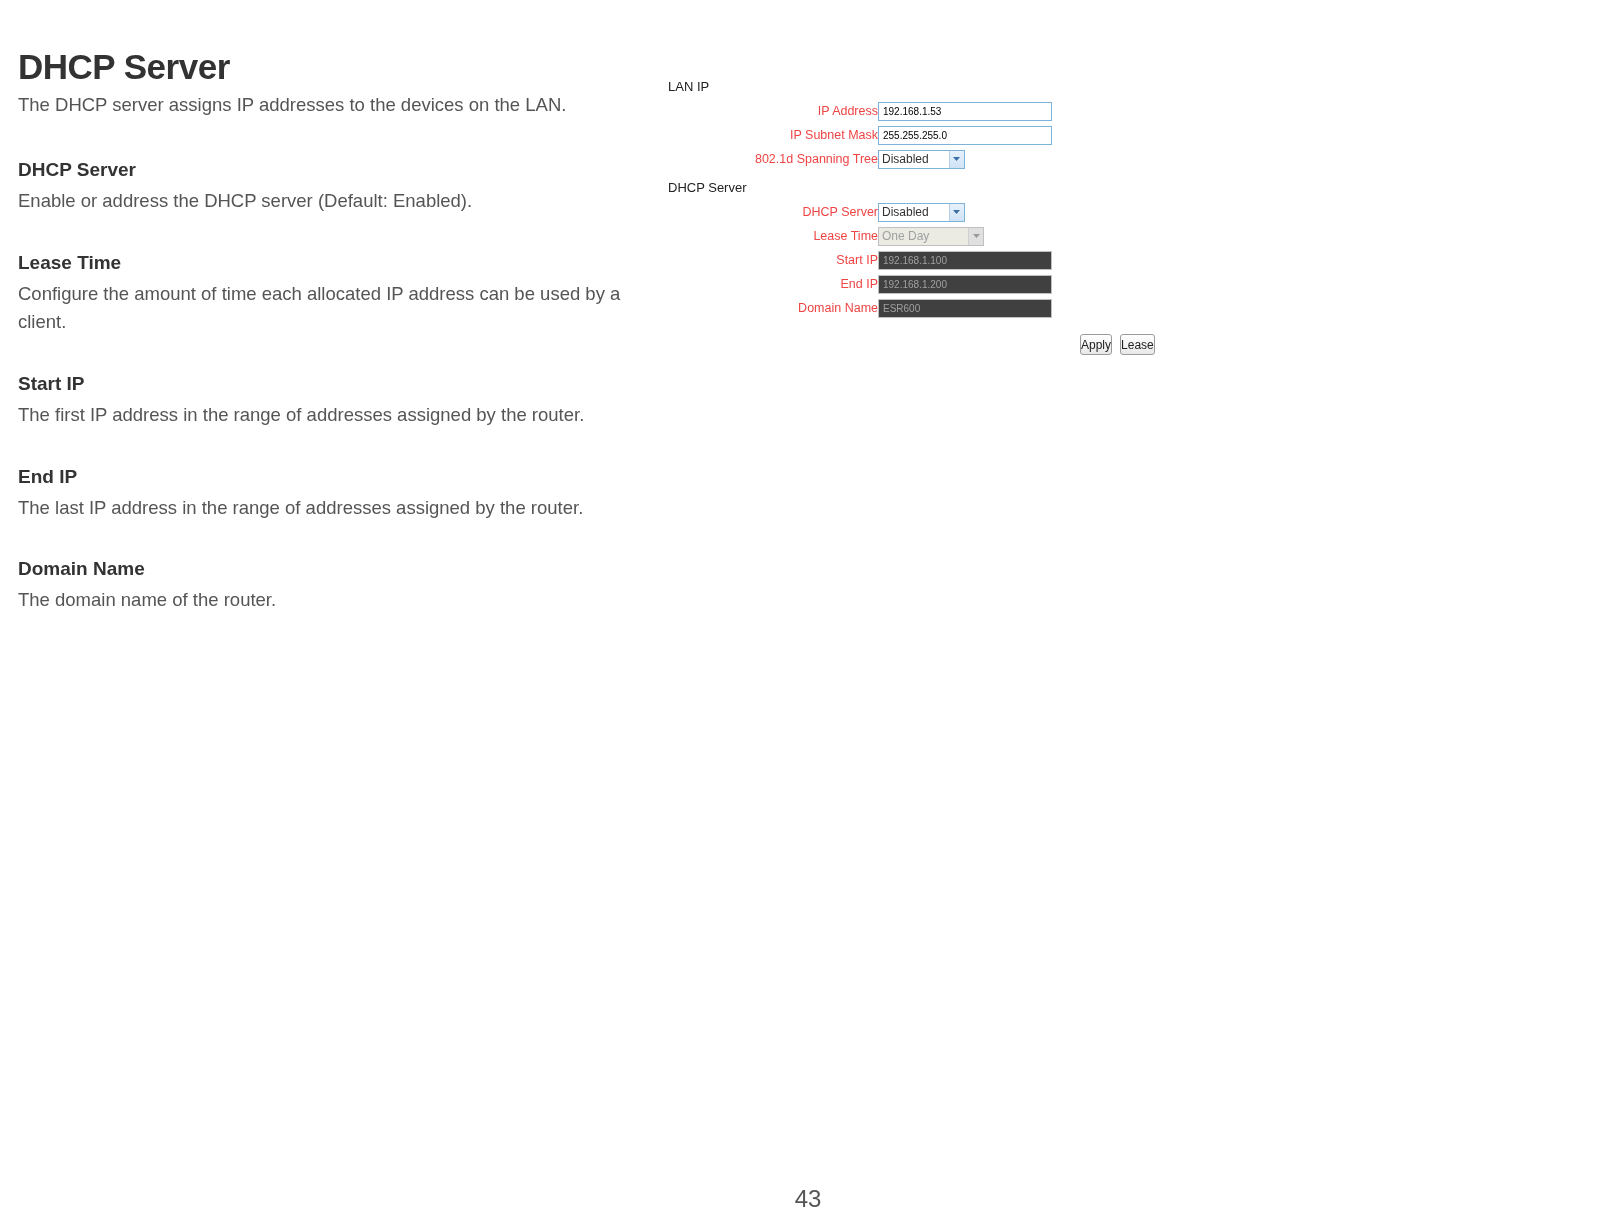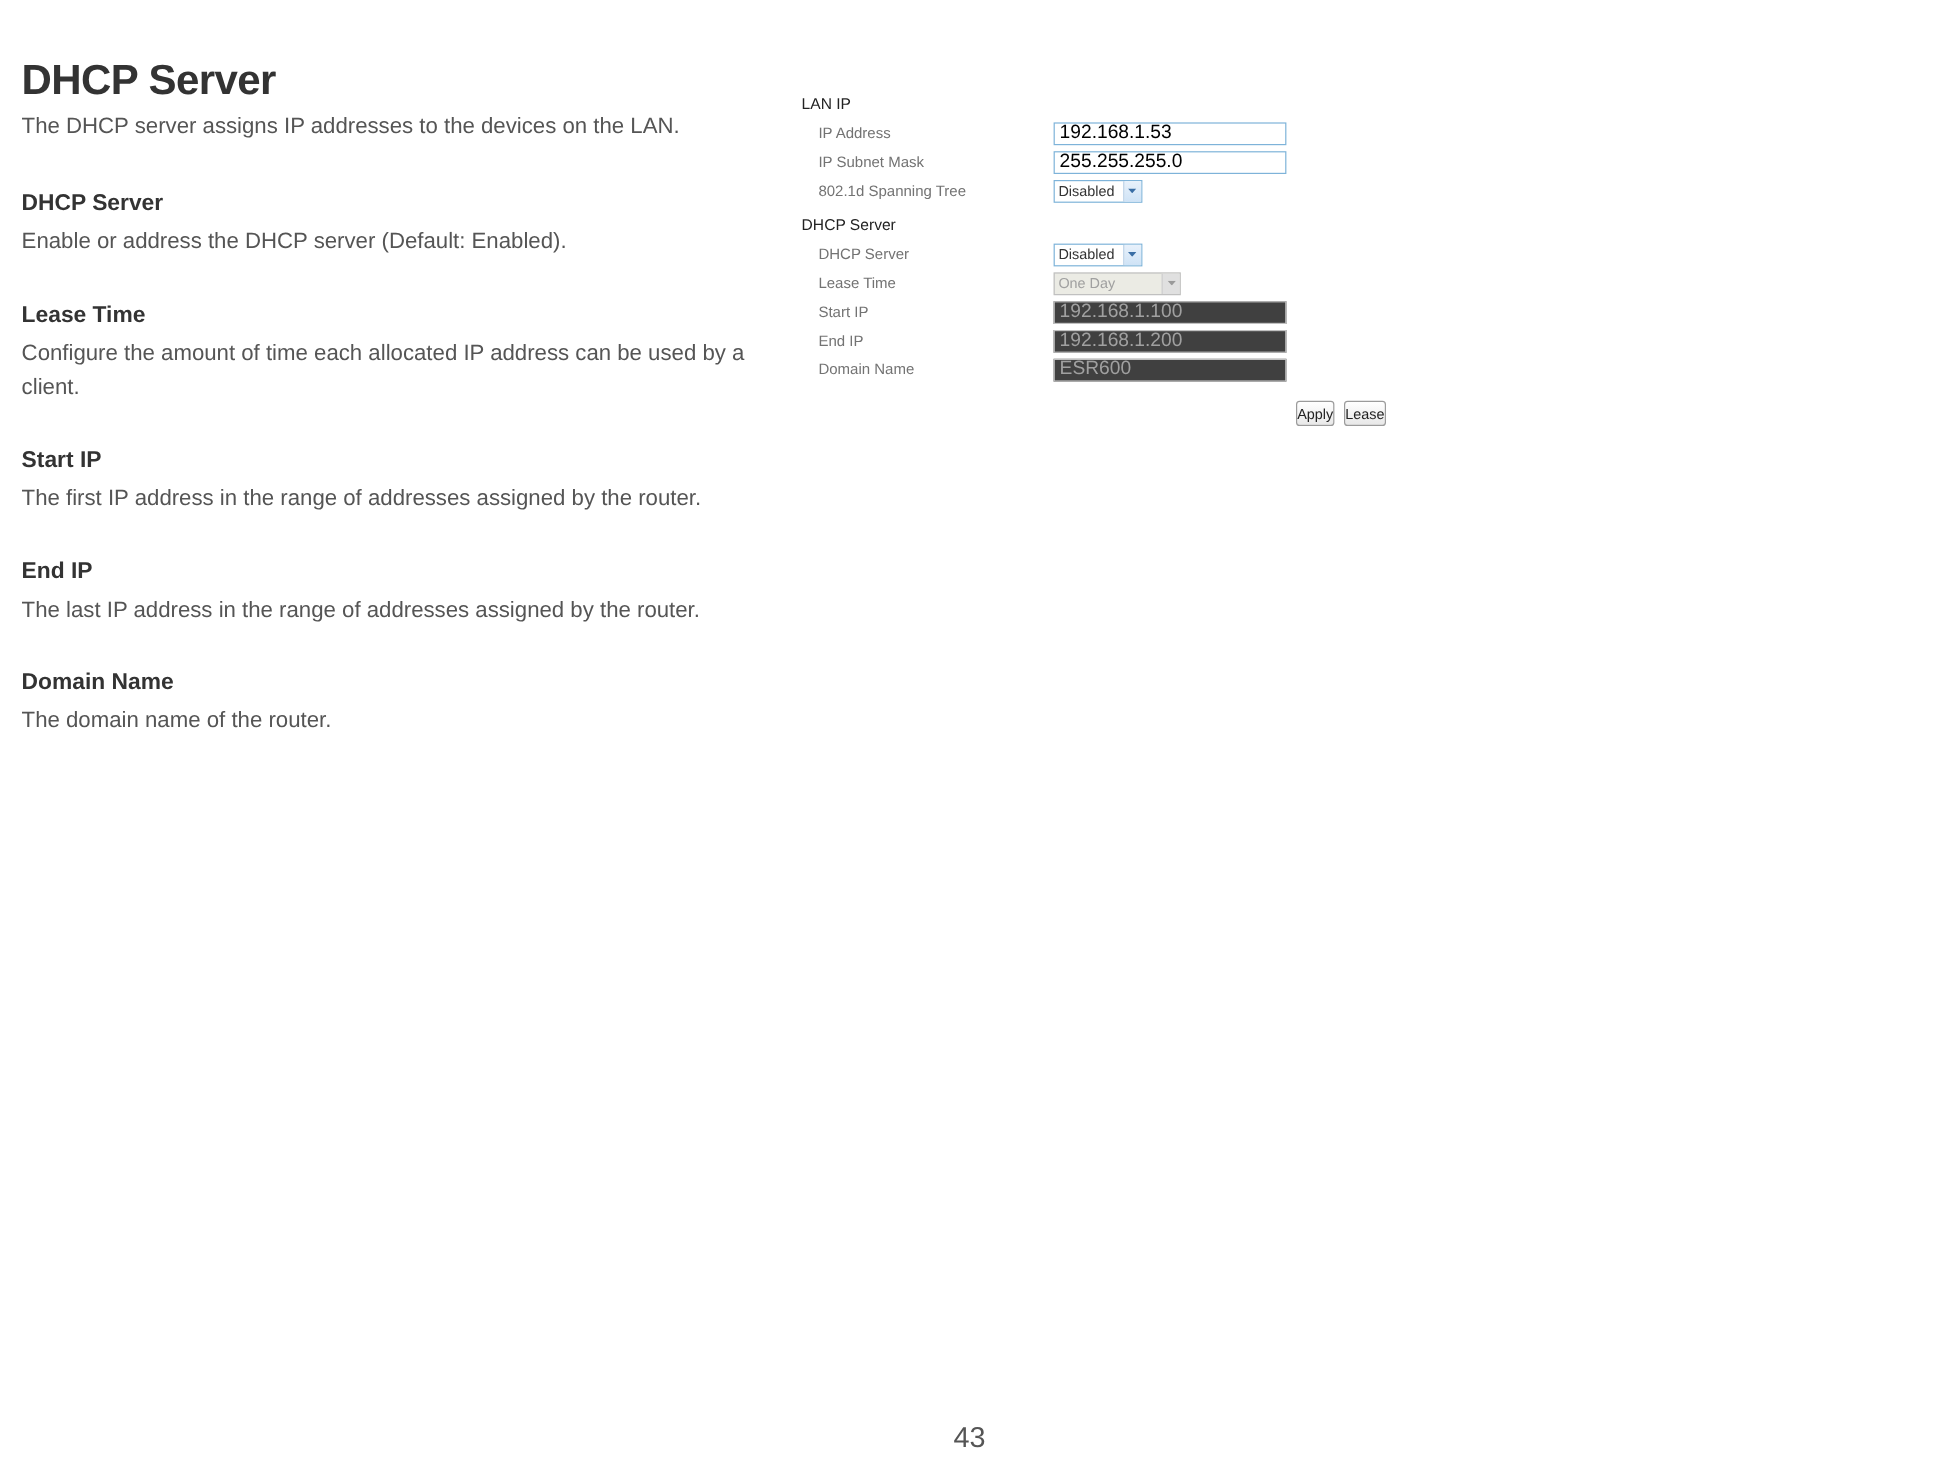--- a/index.html
+++ b/index.html
@@ -64,27 +64,28 @@
   .form-row {
     display: flex;
     align-items: center;
     height: 22px;
     padding-left: 14px;
     margin-bottom: 2px;
   }
   .form-label {
     width: 196px;
     font-size: 12.5px;
-    color: #737373;
+    color: #ef4444;
+    text-align: right;
   }
   .text-input {
-    width: 194px;
+    width: 174px;
     height: 19px;
     border: 1px solid #7eb3d9;
-    font-size: 16px;
+    font-size: 10px;
     padding: 1px 4px;
     font-family: Arial, Helvetica, sans-serif;
     color: #000;
     background: #fff;
   }
   .text-input.disabled {
     background: #404040;
     color: #a0a0a0;
     border: 1px solid #c0c0c0;
   }
@@ -96,21 +97,21 @@
     height: 19px;
     font-size: 12px;
     padding-left: 3px;
   }
   .select-wrap.disabled {
     background: #ebebe4;
     border: 1px solid #c0c0c0;
     color: #a0a0a0;
   }
   .select-text {
-    padding-right: 7px;
+    padding-right: 20px;
   }
   .select-arrow {
     width: 15px;
     height: 17px;
     background: linear-gradient(#e8f1fb, #cfe3f6);
     border-left: 1px solid #b7cfe6;
     display: flex;
     align-items: center;
     justify-content: center;
   }

